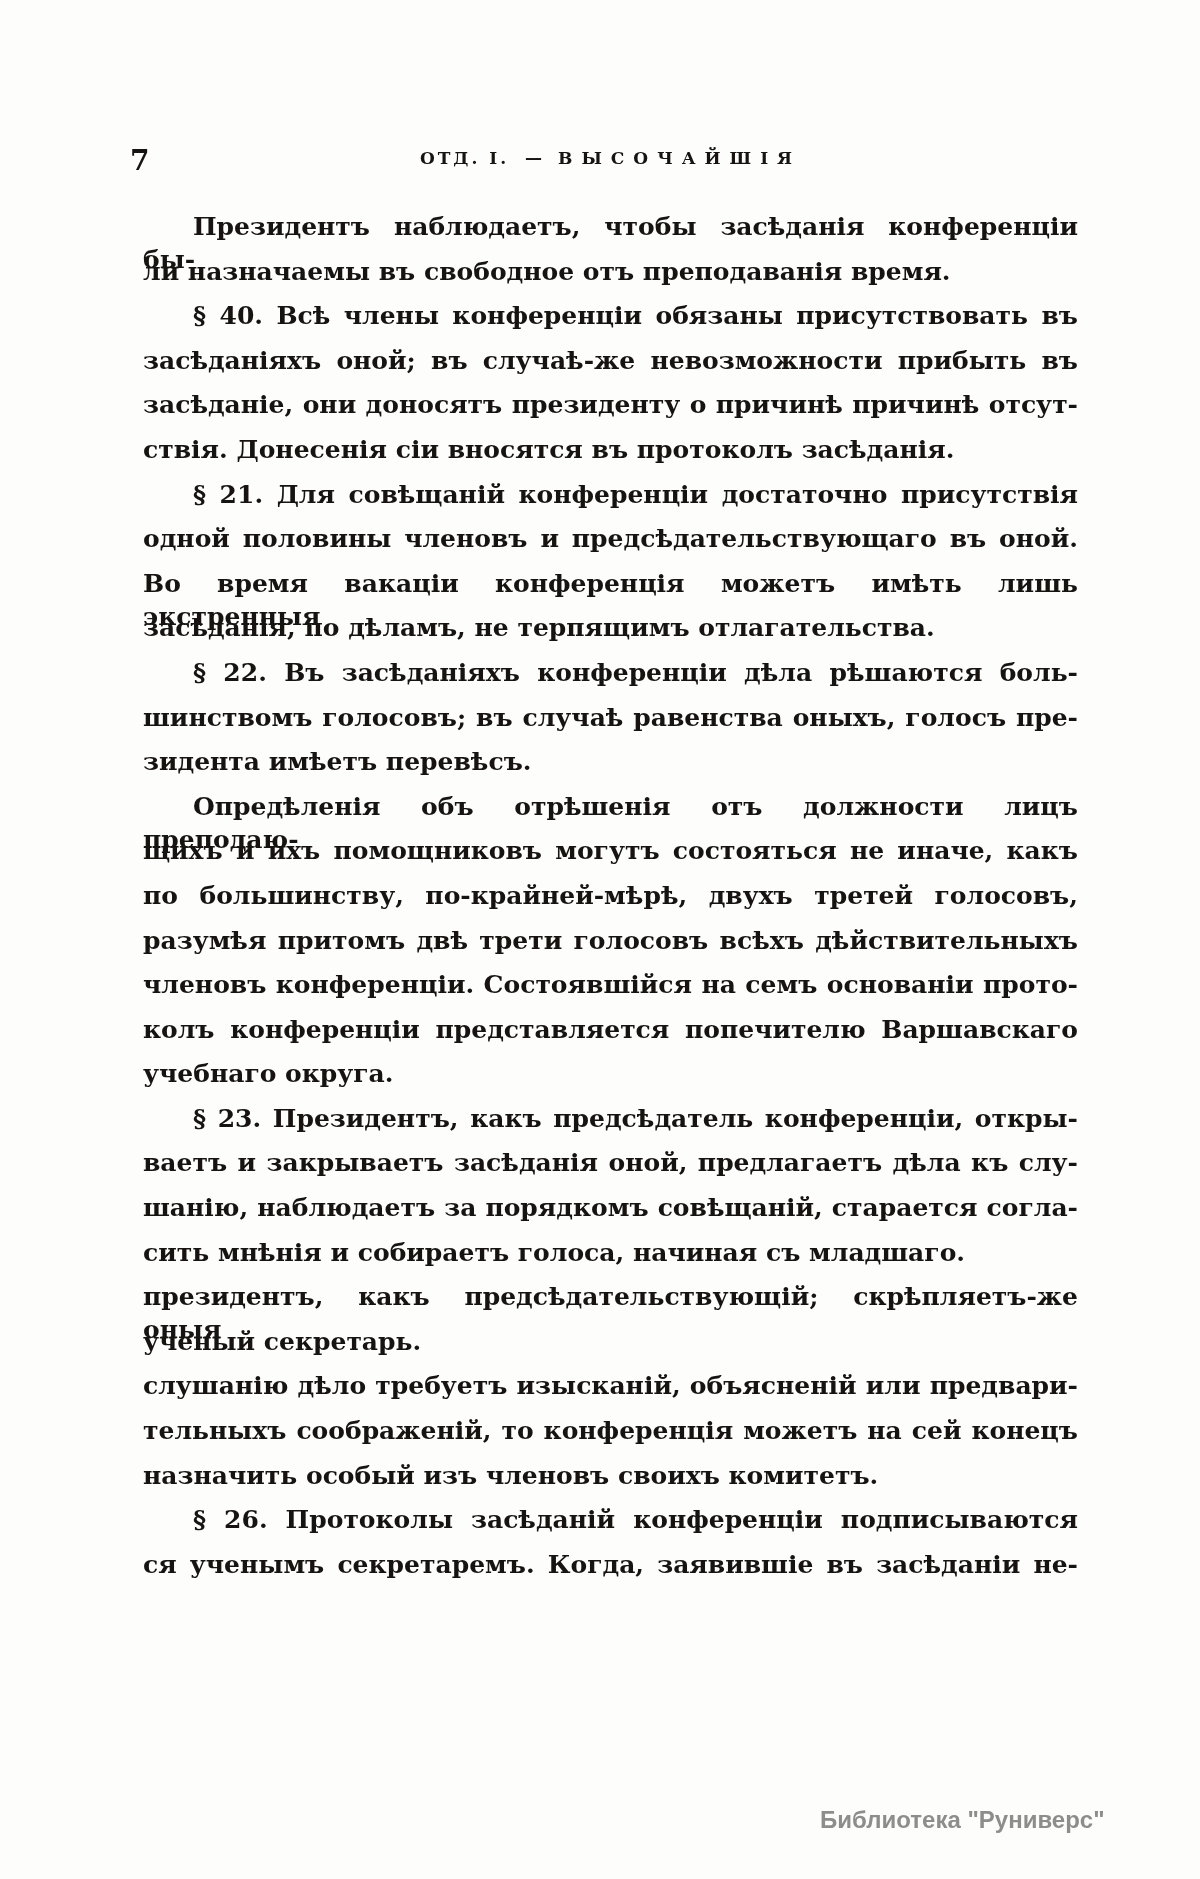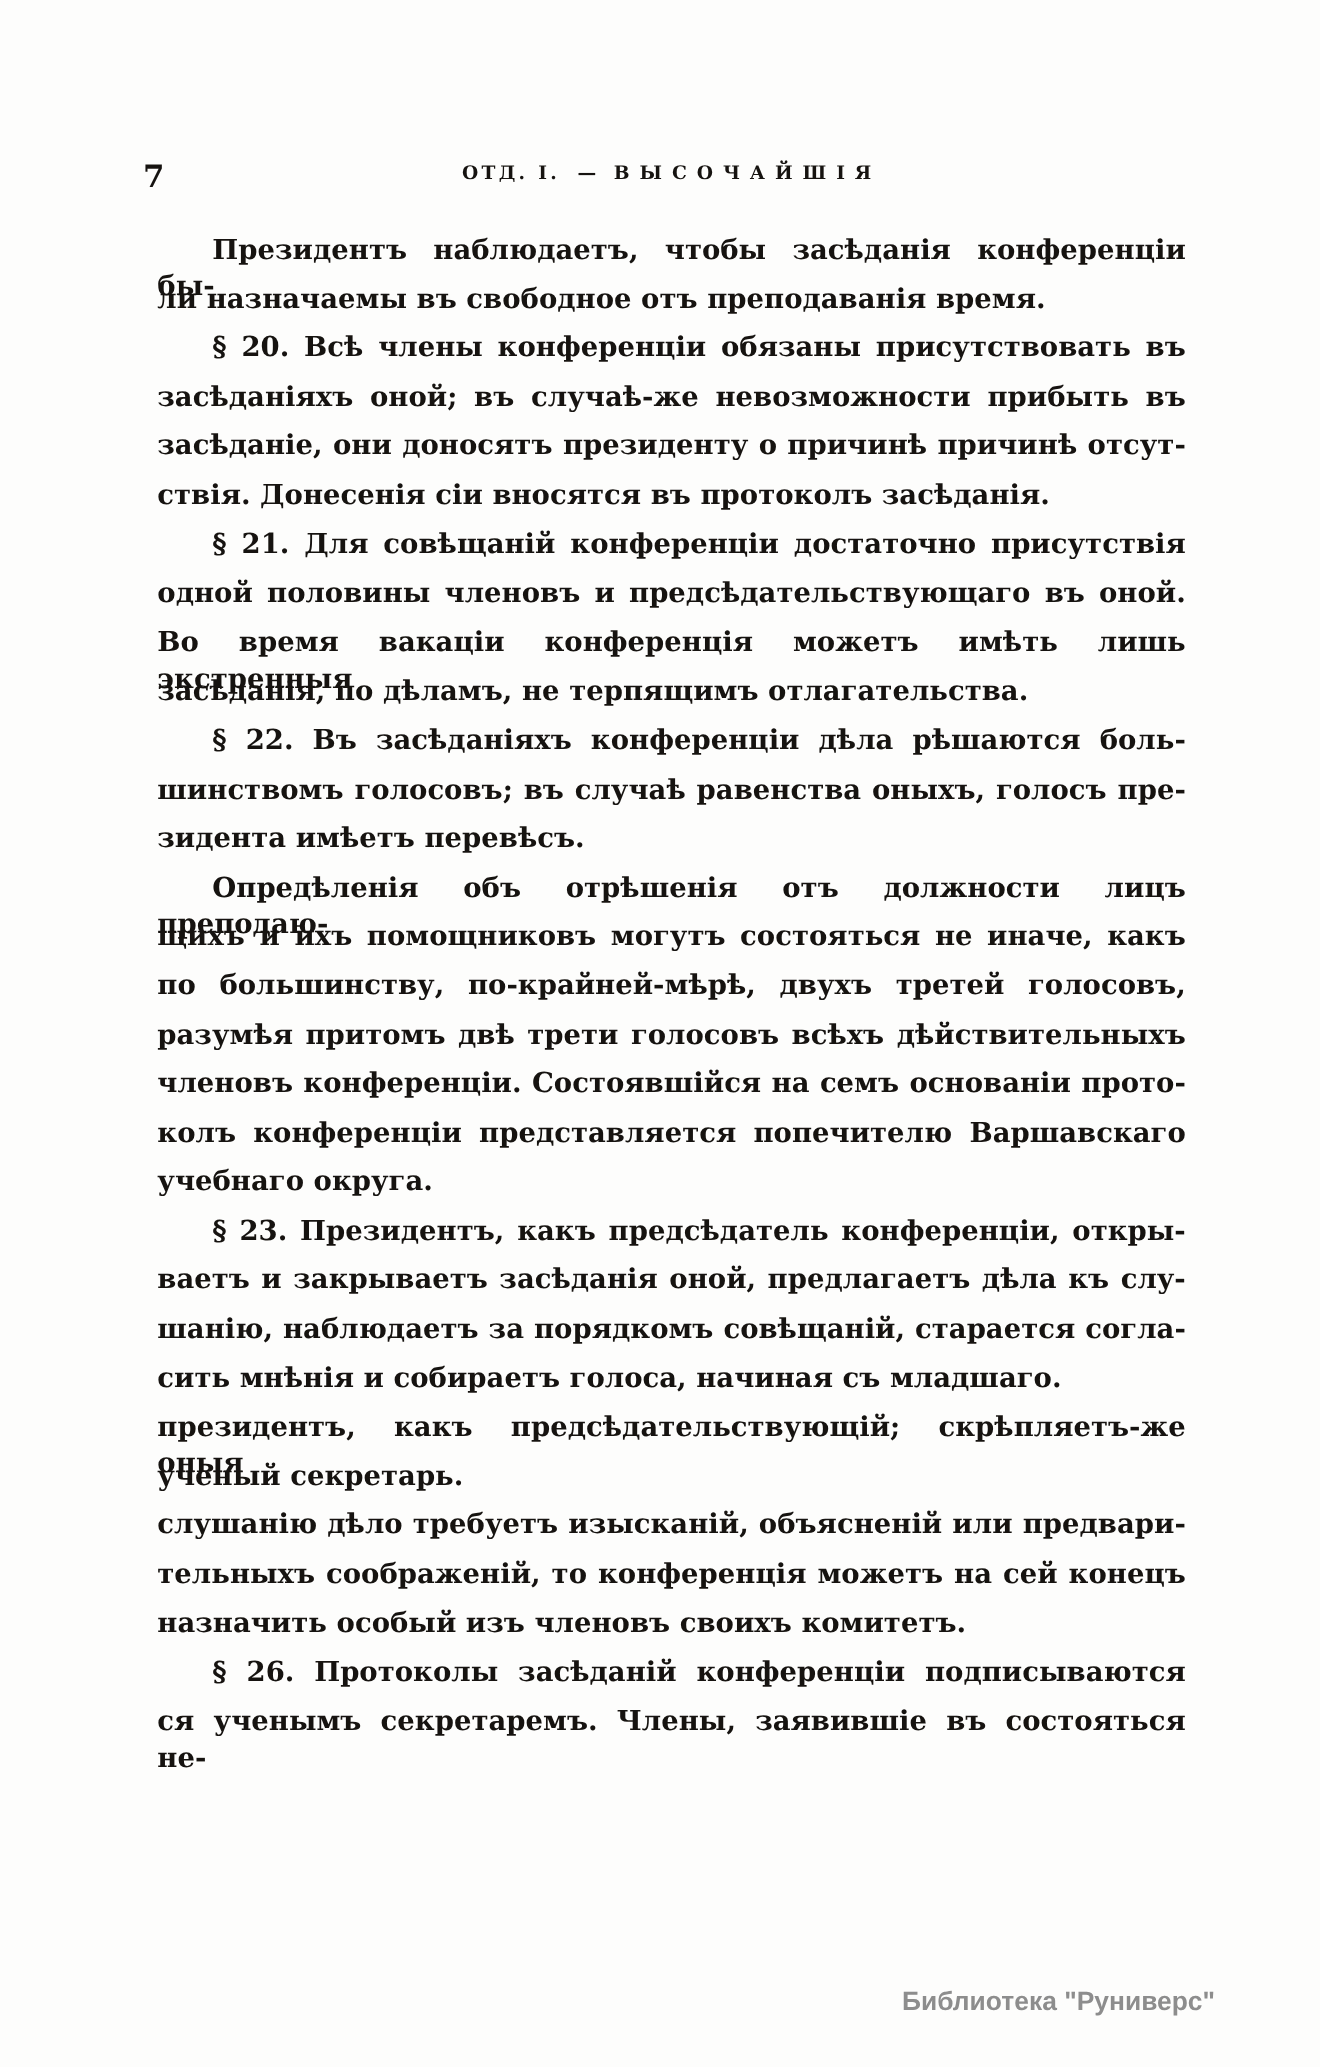--- a/index.html
+++ b/index.html
@@ -85,21 +85,21 @@
 
   <div class="running-head">
     <span class="section">ОТД. І.</span>
     <span class="dash">—</span>
     <span class="spaced">ВЫСОЧАЙШІЯ</span>
   </div>
 
   <div class="text-block">
     <div class="line indent">Президентъ наблюдаетъ, чтобы засѣданія конференціи бы-</div>
     <div class="line end">ли назначаемы въ свободное отъ преподаванія время.</div>
-    <div class="line indent">§ 20. Всѣ члены конференціи обязаны присутствовать въ</div>
+    <div class="line indent">§ 40. Всѣ члены конференціи обязаны присутствовать въ</div>
     <div class="line">засѣданіяхъ оной; въ случаѣ-же невозможности прибыть въ</div>
     <div class="line">засѣданіе, они доносятъ президенту о причинѣ причинѣ отсут-</div>
     <div class="line end">ствія. Донесенія сіи вносятся въ протоколъ засѣданія.</div>
     <div class="line indent">§ 21. Для совѣщаній конференціи достаточно присутствія</div>
     <div class="line">одной половины членовъ и предсѣдательствующаго въ оной.</div>
     <div class="line">Во время вакаціи конференція можетъ имѣть лишь экстренныя</div>
     <div class="line end">засѣданія, по дѣламъ, не терпящимъ отлагательства.</div>
     <div class="line indent">§ 22. Въ засѣданіяхъ конференціи дѣла рѣшаются боль-</div>
     <div class="line">шинствомъ голосовъ; въ случаѣ равенства оныхъ, голосъ пре-</div>
     <div class="line end">зидента имѣетъ перевѣсъ.</div>
@@ -113,18 +113,18 @@
     <div class="line indent">§ 23. Президентъ, какъ предсѣдатель конференціи, откры-</div>
     <div class="line">ваетъ и закрываетъ засѣданія оной, предлагаетъ дѣла къ слу-</div>
     <div class="line">шанію, наблюдаетъ за порядкомъ совѣщаній, старается согла-</div>
     <div class="line end">сить мнѣнія и собираетъ голоса, начиная съ младшаго.</div>
     <div class="line">президентъ, какъ предсѣдательствующій; скрѣпляетъ-же оныя</div>
     <div class="line end">ученый секретарь.</div>
     <div class="line">слушанію дѣло требуетъ изысканій, объясненій или предвари-</div>
     <div class="line">тельныхъ соображеній, то конференція можетъ на сей конецъ</div>
     <div class="line end">назначить особый изъ членовъ своихъ комитетъ.</div>
     <div class="line indent">§ 26. Протоколы засѣданій конференціи подписываются</div>
-    <div class="line">ся ученымъ секретаремъ. Члены, заявившіе въ состояться не-</div>
+    <div class="line">ся ученымъ секретаремъ. Когда, заявившіе въ засѣданіи не-</div>
   </div>
 
   <div class="watermark">Библиотека "Руниверс"</div>
 
 </div>
 
 </body></html>

